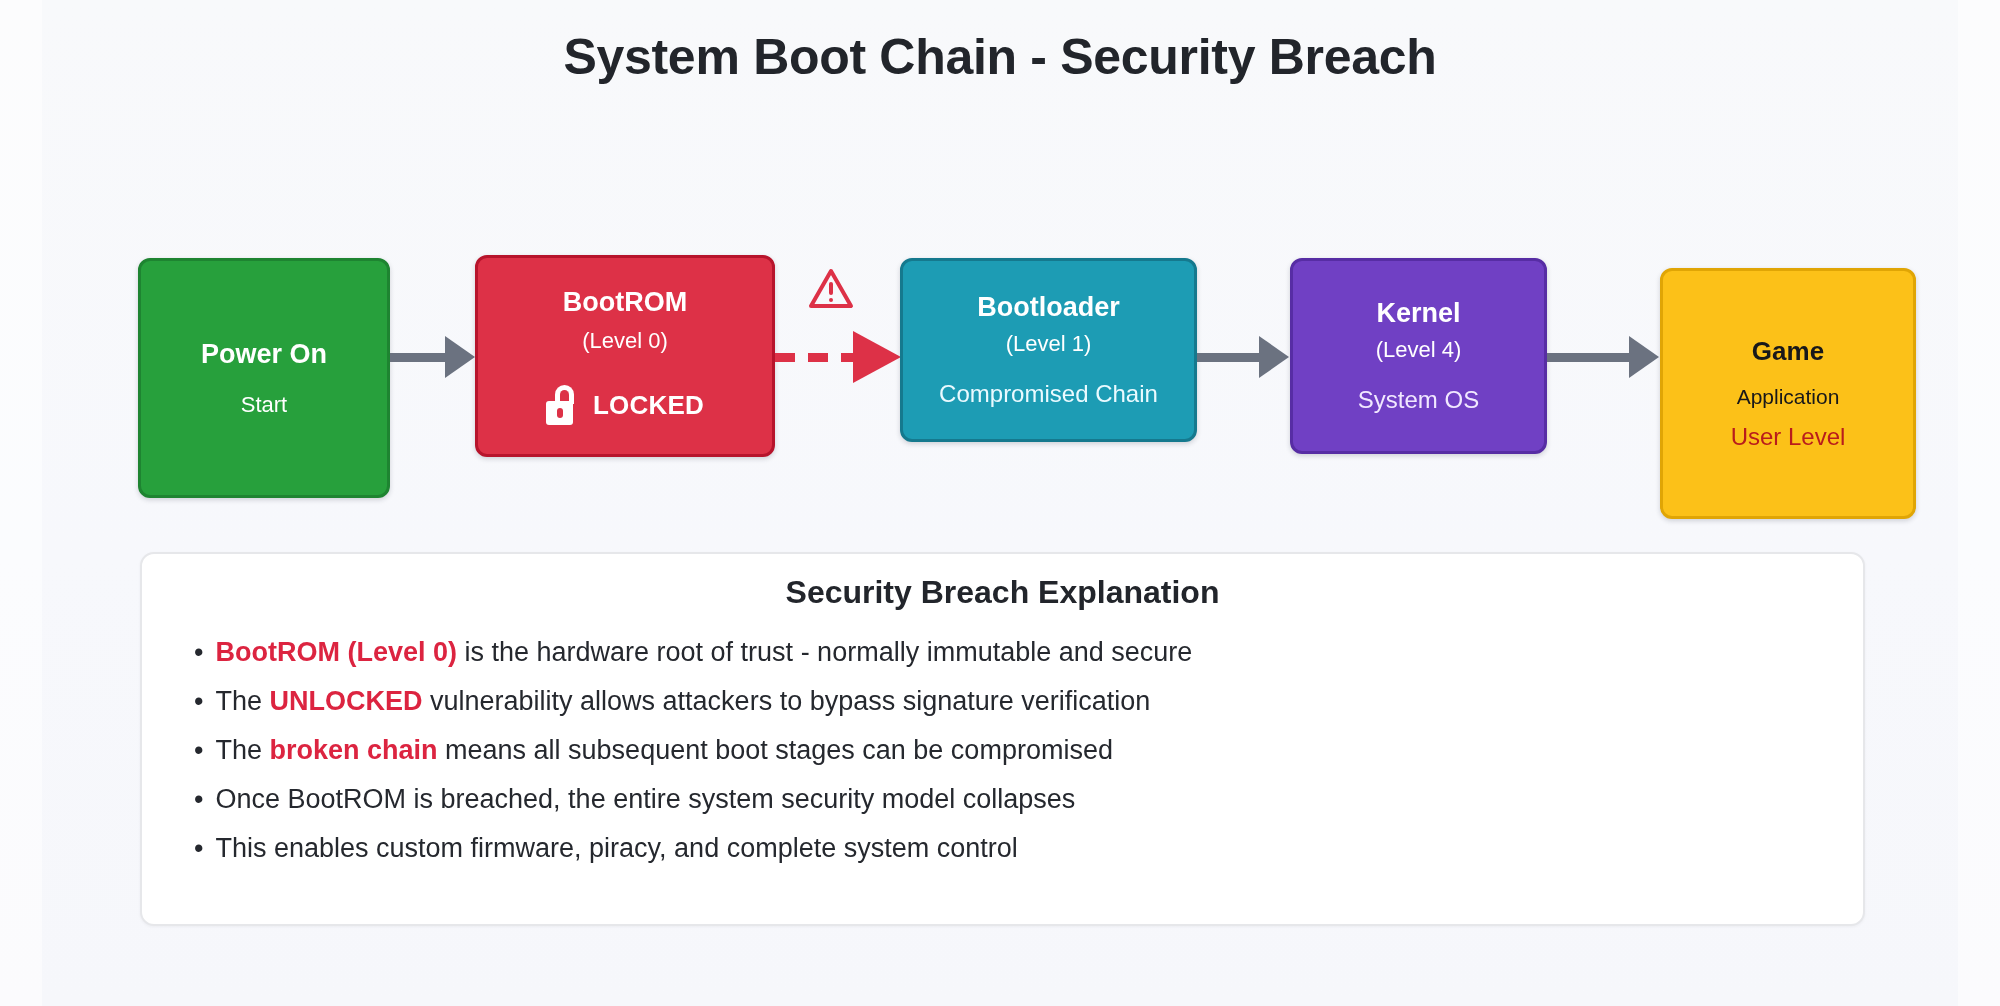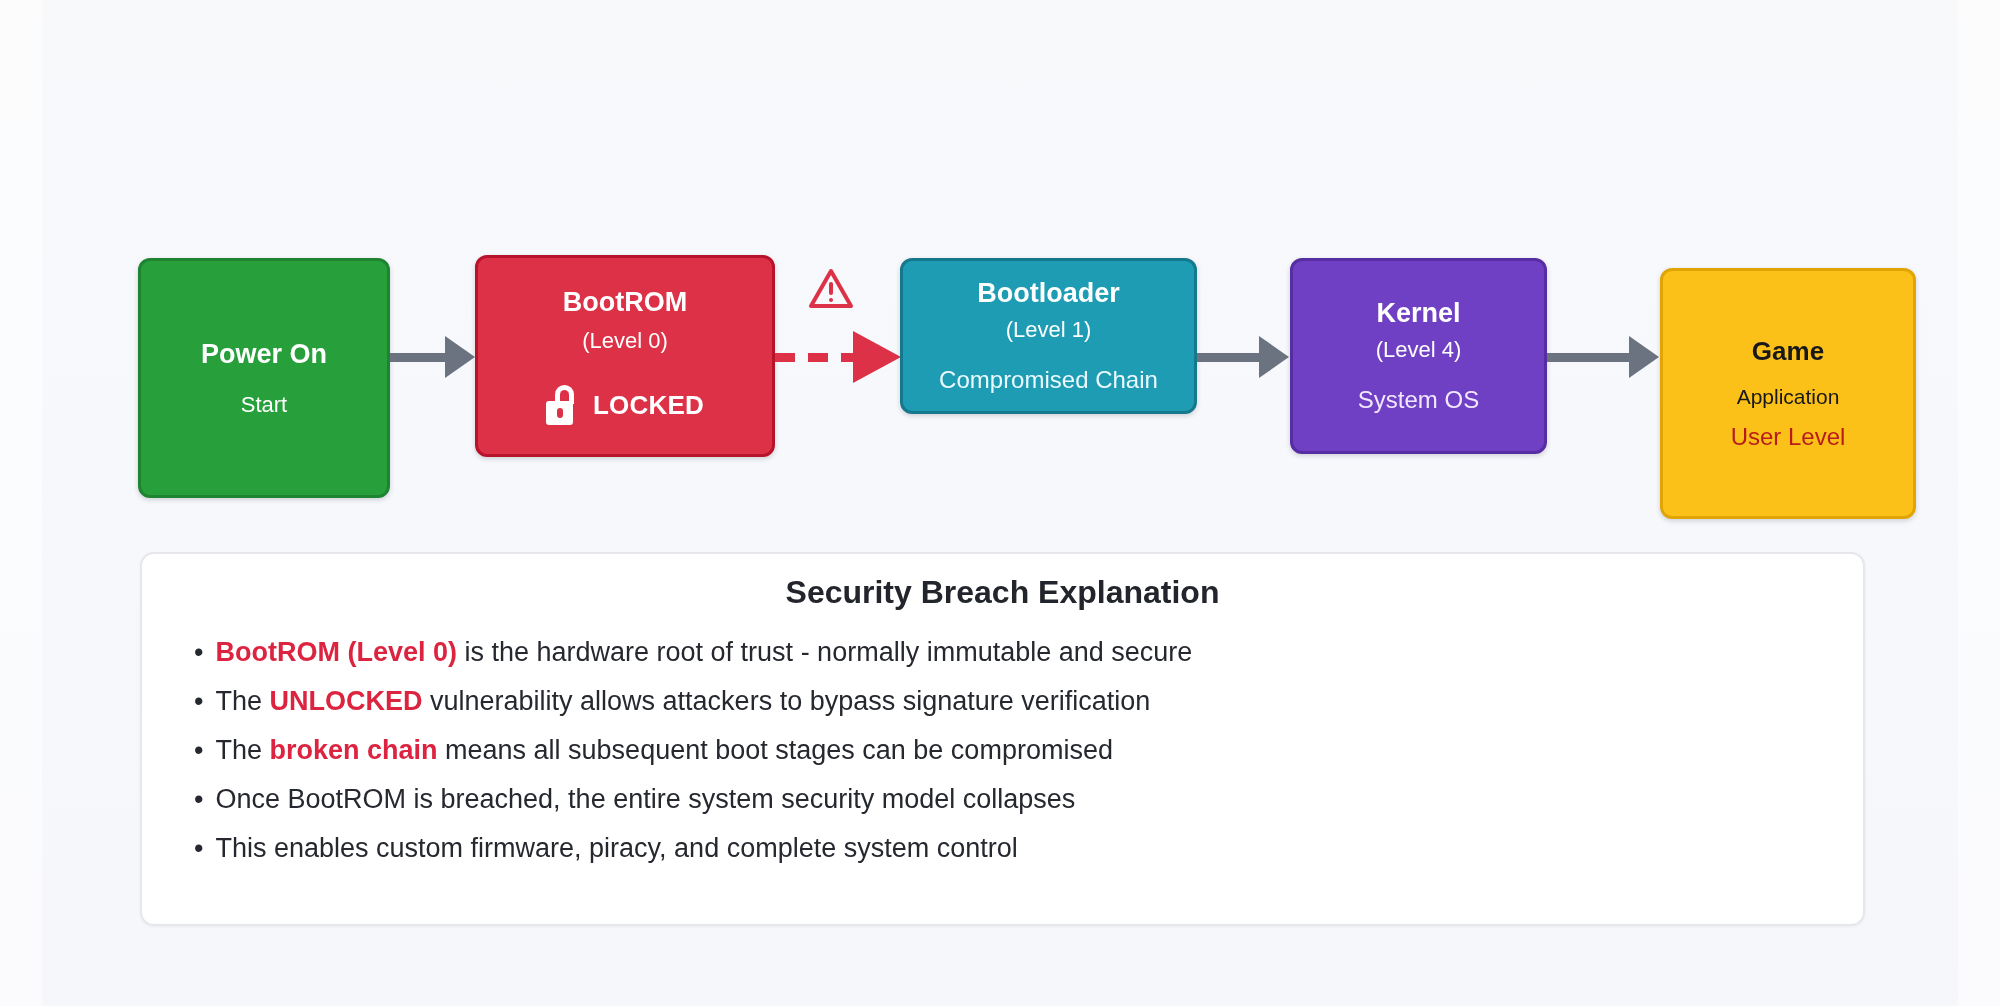--- a/index.html
+++ b/index.html
@@ -93,21 +93,21 @@
   }
   #node-power .n-sub { margin-top: 22px; }
 
   #node-bootrom {
     left: 345px; top: 5px; width: 300px; height: 202px;
     background: #dd3147; border: 3px solid #b7142c; color: #ffffff;
   }
   #node-bootrom .n-sub { margin-top: 10px; font-size: 22px; }
 
   #node-bootloader {
-    left: 770px; top: 8px; width: 297px; height: 156px;
+    left: 770px; top: 8px; width: 297px; height: 184px;
     background: #1d9cb4; border: 3px solid #15798e; color: #ffffff;
   }
   #node-bootloader .n-sub { margin-top: 8px; }
   #node-bootloader .n-note { margin-top: 24px; color: #eafaff; }
 
   #node-kernel {
     left: 1160px; top: 8px; width: 257px; height: 196px;
     background: #7040c4; border: 3px solid #572da4; color: #ffffff;
   }
   #node-kernel .n-sub { margin-top: 8px; }
@@ -266,20 +266,21 @@
   }
 </style>
 </head>
 <body>
 
 <div class="page">
 
   <div class="edge-left"></div>
   <div class="edge-right"></div>
 
+  <div class="title">System Boot Chain - Security Breach</div>
 
   <div class="chain">
 
     <div class="node" id="node-power">
       <div class="n-title">Power On</div>
       <div class="n-sub">Start</div>
     </div>
 
     <div class="arrow" id="arrow-1">
       <div class="shaft"></div>

